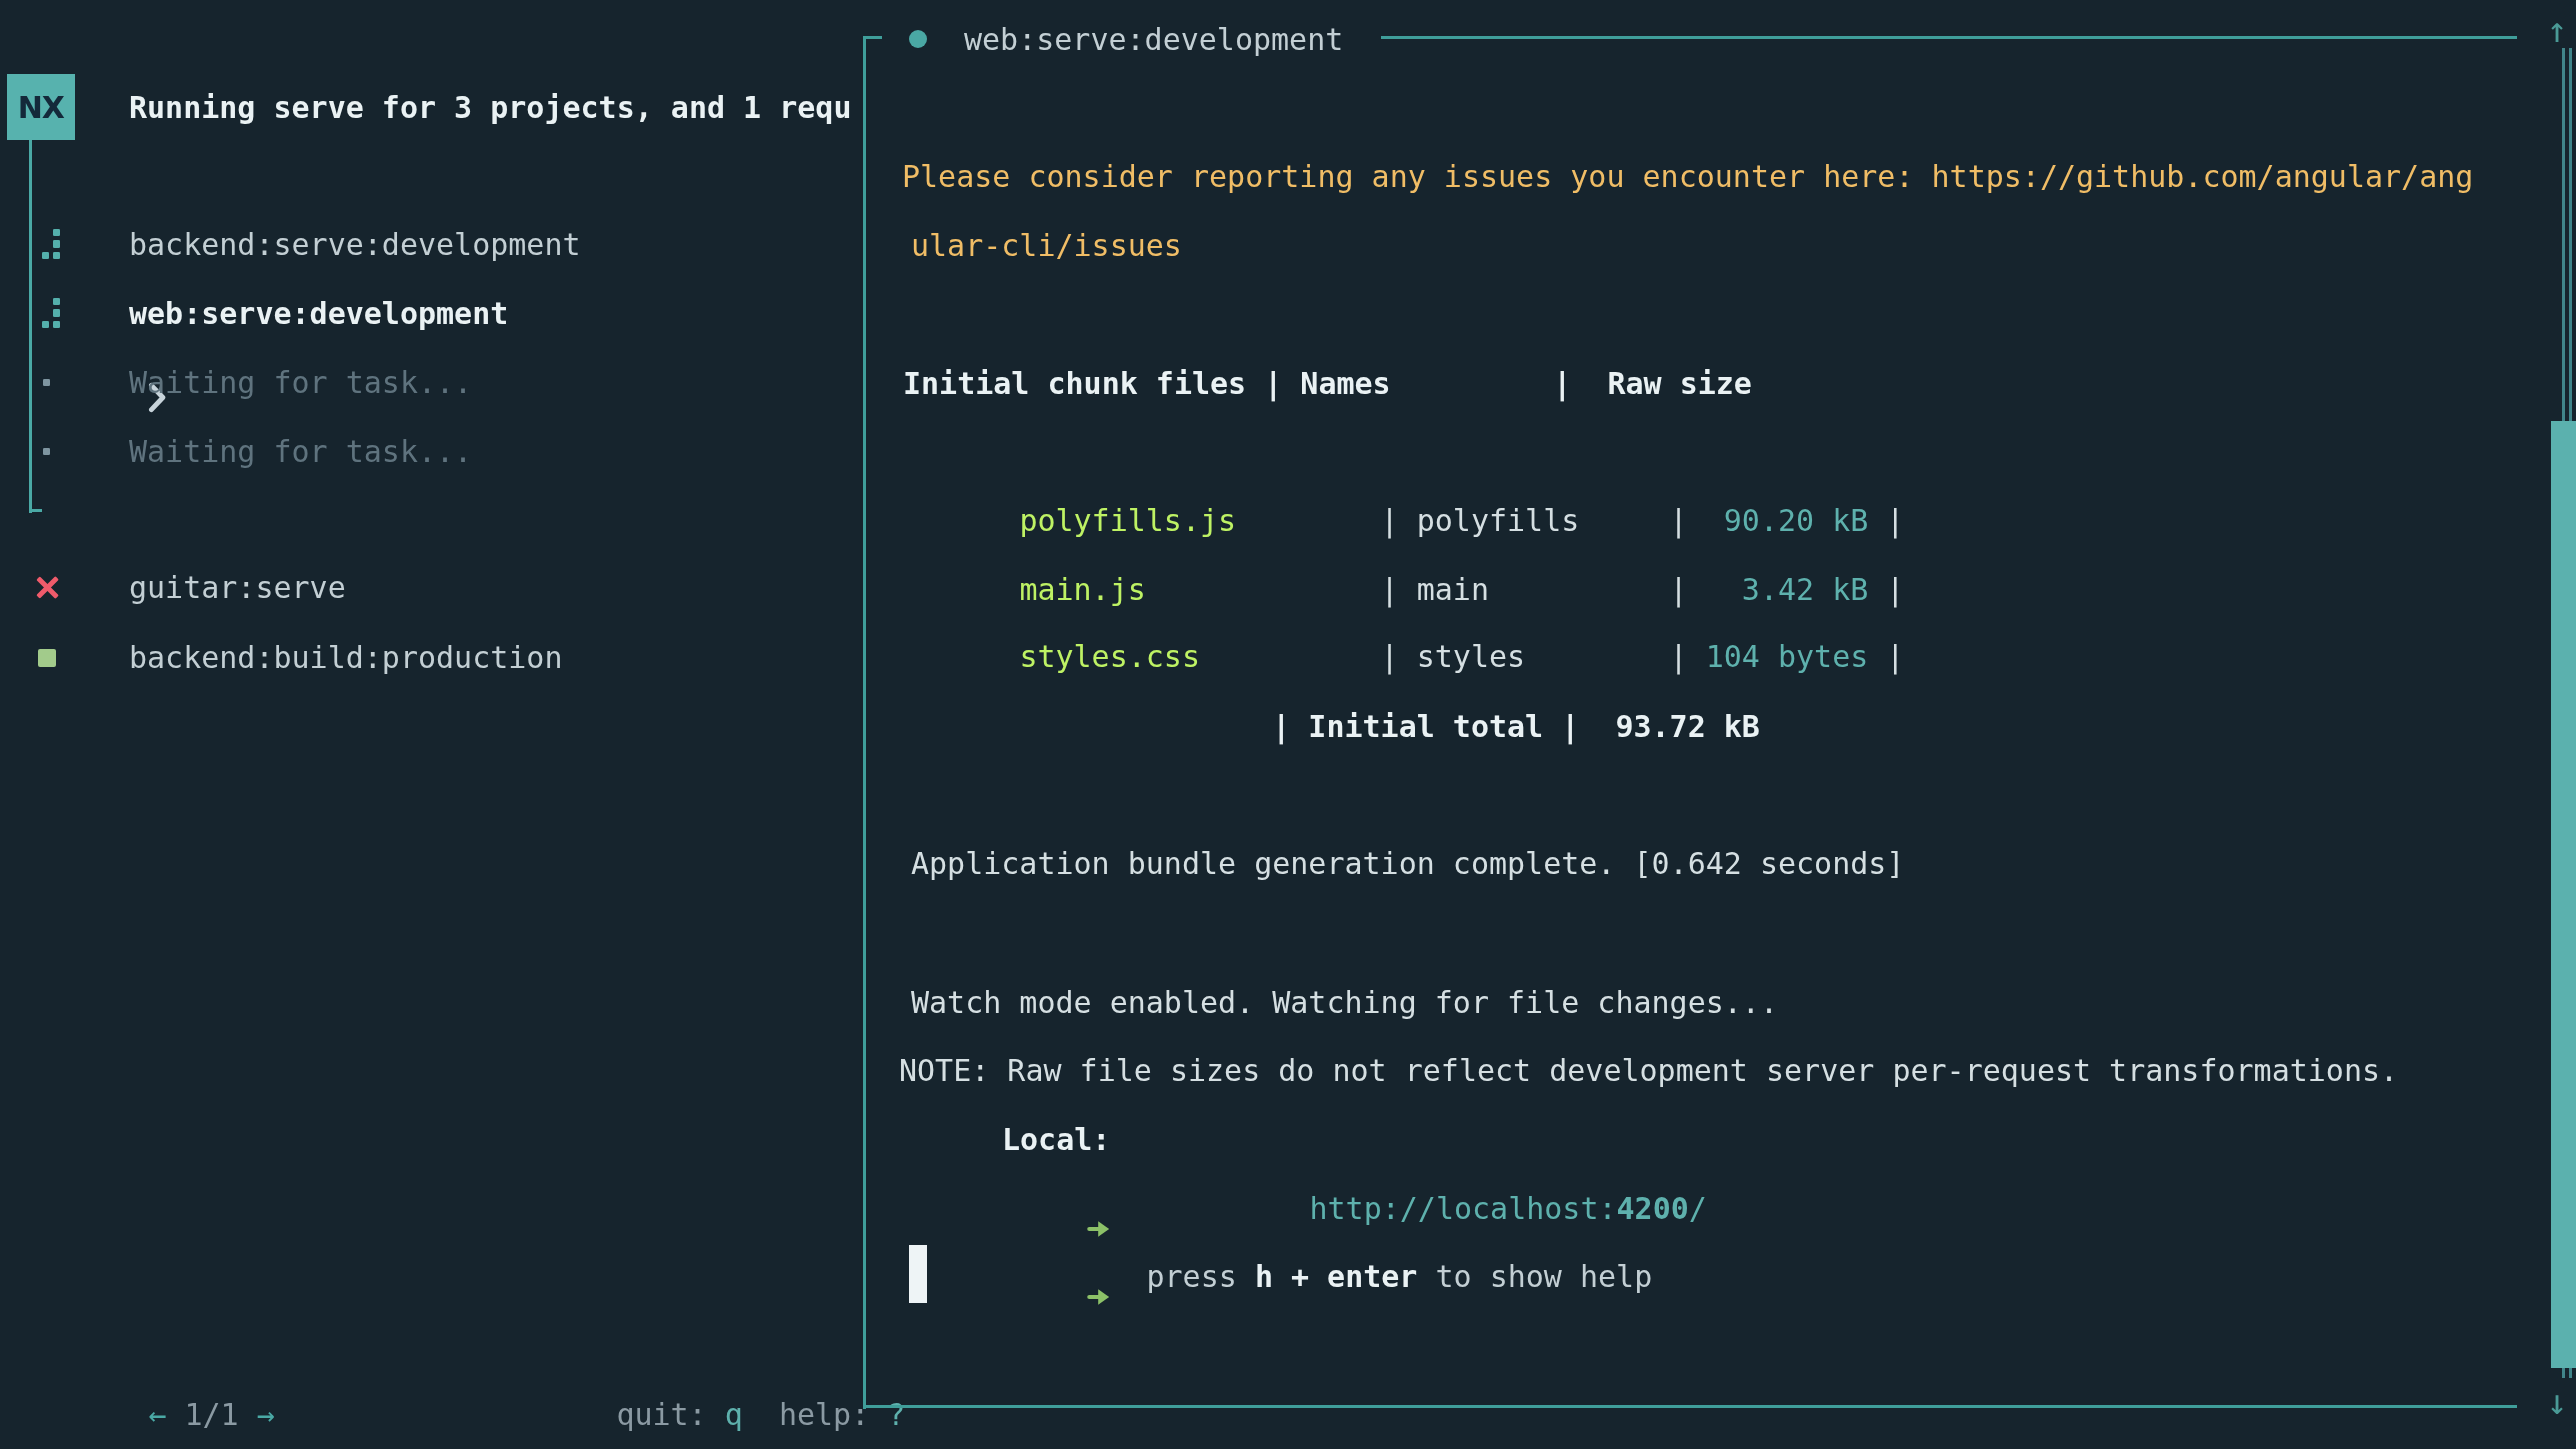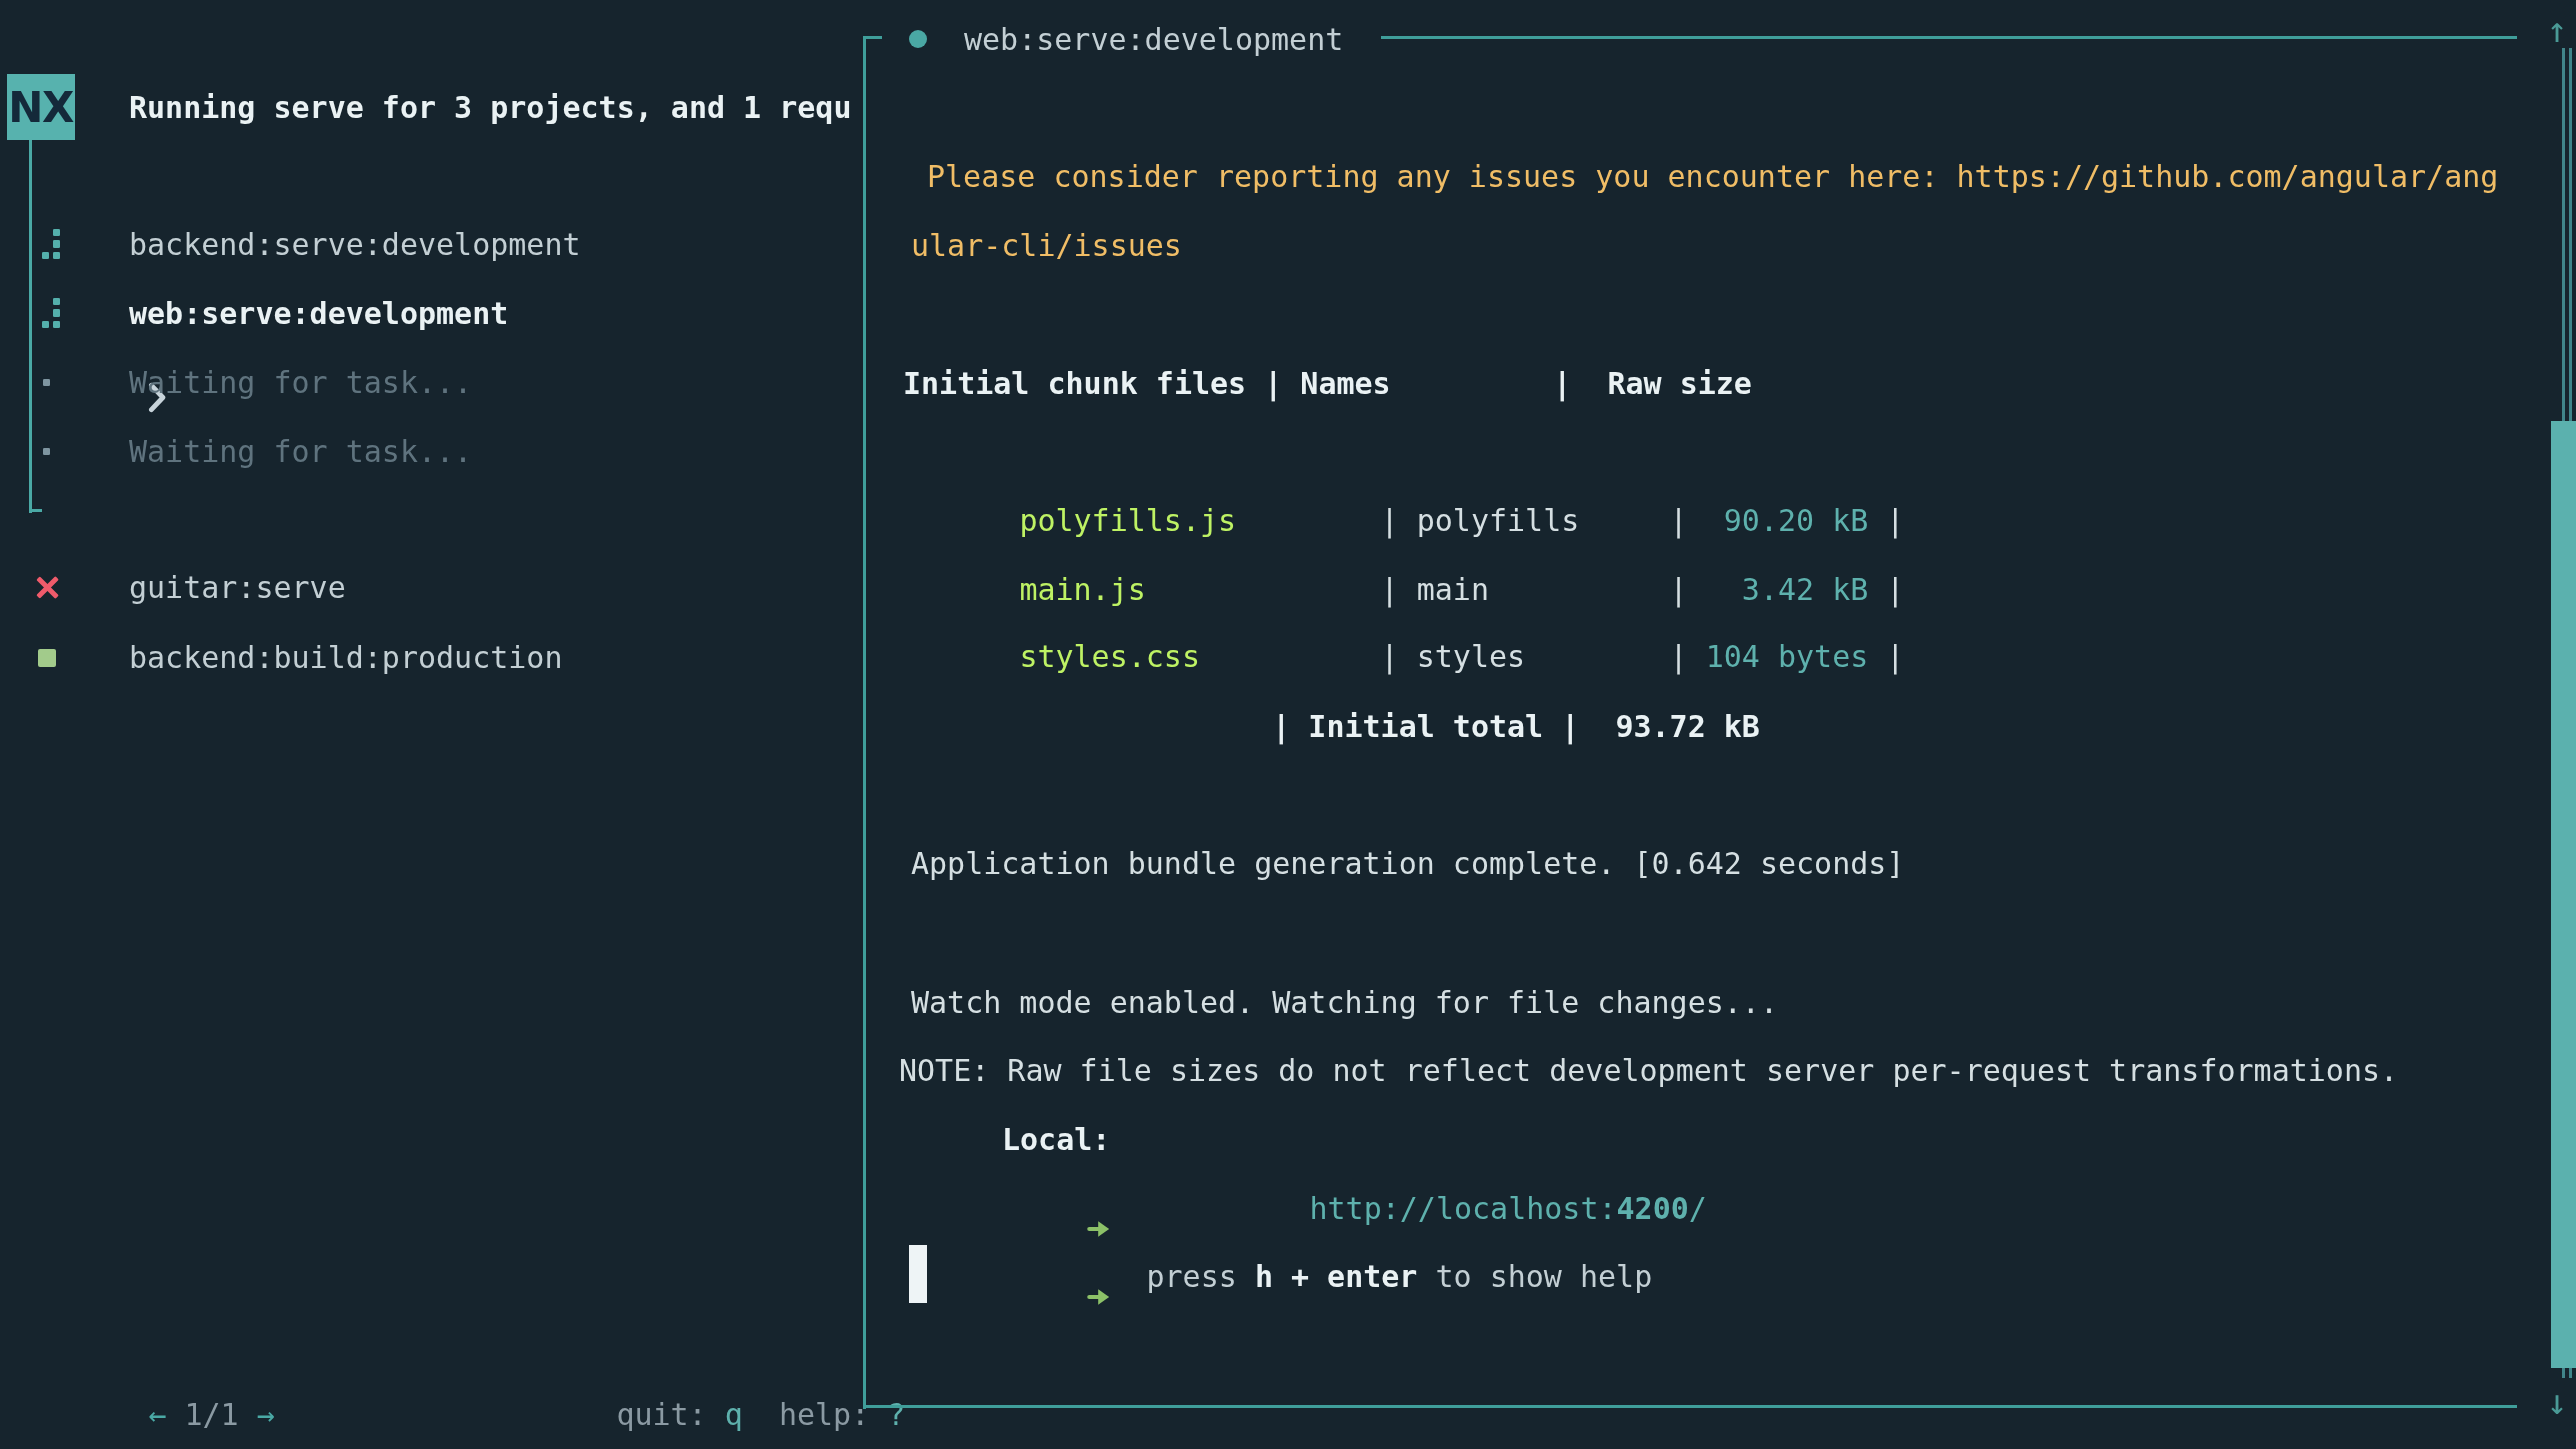--- a/index.html
+++ b/index.html
@@ -23,21 +23,21 @@
   .t-yellow{color:#f0bd66;}
   .t-file{color:#bef264;}
   .t-teal{color:#5eb1ad;}
   .t-gray{color:#8b9aa3;}
   .t-accent{color:#4aa9a5;}
 
   
   .nx-logo{position:absolute;left:6.7px;top:74px;width:68px;height:66px;background:#57b2ae;
     display:flex;align-items:center;justify-content:center;}
   .nx-logo span{font-family:"DejaVu Sans","Liberation Sans",sans-serif;font-weight:bold;
-    font-size:42px;color:#14293a;letter-spacing:-1.3px;}
+    font-size:30px;color:#14293a;letter-spacing:-1.3px;}
 
   .lp-title{position:absolute;left:129px;top:73px;width:727px;height:69px;line-height:69px;
     white-space:nowrap;overflow:hidden;}
 
   
   .tree-line{position:absolute;left:29px;top:140px;width:3.4px;height:373px;background:#4aa9a5;}
   .tree-foot{position:absolute;left:29px;top:509px;width:12.7px;height:3.4px;background:#4aa9a5;}
 
   
   .spinner{position:absolute;left:42px;top:19px;width:20px;height:32px;}
@@ -134,21 +134,21 @@
   <div class="abs" style="left:863px;top:0;width:1713px;height:1449px;">
 
     <div class="bd" style="left:0;top:36px;width:3.4px;height:1373px;"></div>
     <div class="bd" style="left:0;top:36px;width:19px;height:3.4px;"></div>
     <div class="bd" style="left:518px;top:36px;width:1136px;height:3.4px;"></div>
     <div class="bd" style="left:0;top:1405px;width:1654px;height:3.4px;"></div>
 
     <div class="panel-dot" style="left:46px;"></div>
     <div class="line t-norm" style="left:101px;top:4.7px;">web:serve:development</div>
 
-    <div class="line t-yellow" style="left:64px;top:142px;">Please consider reporting any issues you encounter here: https://github.com/angular/ang</div>
+    <div class="line t-yellow" style="left:39px;top:142px;">Please consider reporting any issues you encounter here: https://github.com/angular/ang</div>
     <div class="line t-yellow" style="left:48px;top:211px;">ular-cli/issues</div>
 
     <div class="line t-bright" style="left:40px;top:349px;">Initial chunk files | Names         |  Raw size</div>
 
     <div class="line" style="left:48px;top:417px;">
       <span class="t-file">polyfills.js</span><span class="t-out">        | polyfills     |</span><span class="t-teal">  90.20 kB</span><span class="t-out"> |</span>
     </div>
     <div class="line" style="left:48px;top:486px;">
       <span class="t-file">main.js</span><span class="t-out">             | main          |</span><span class="t-teal">   3.42 kB</span><span class="t-out"> |</span>
     </div>

